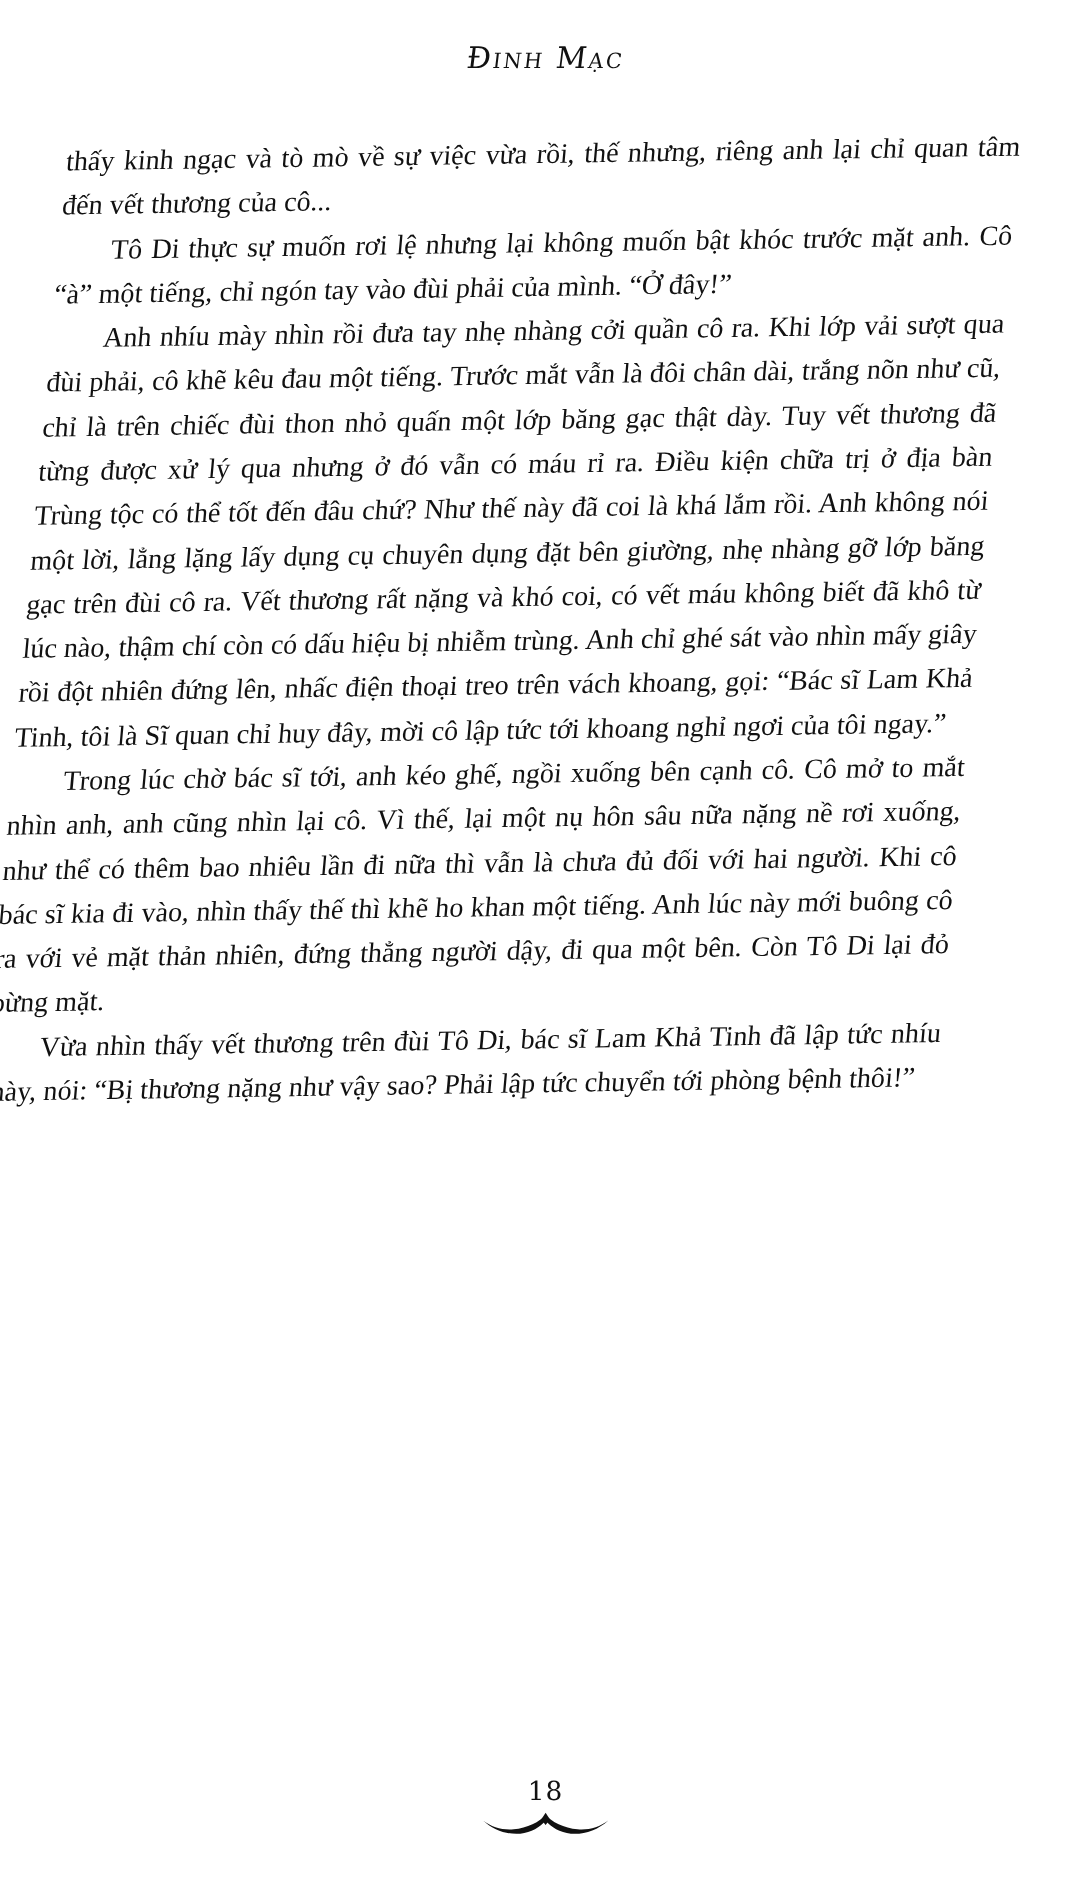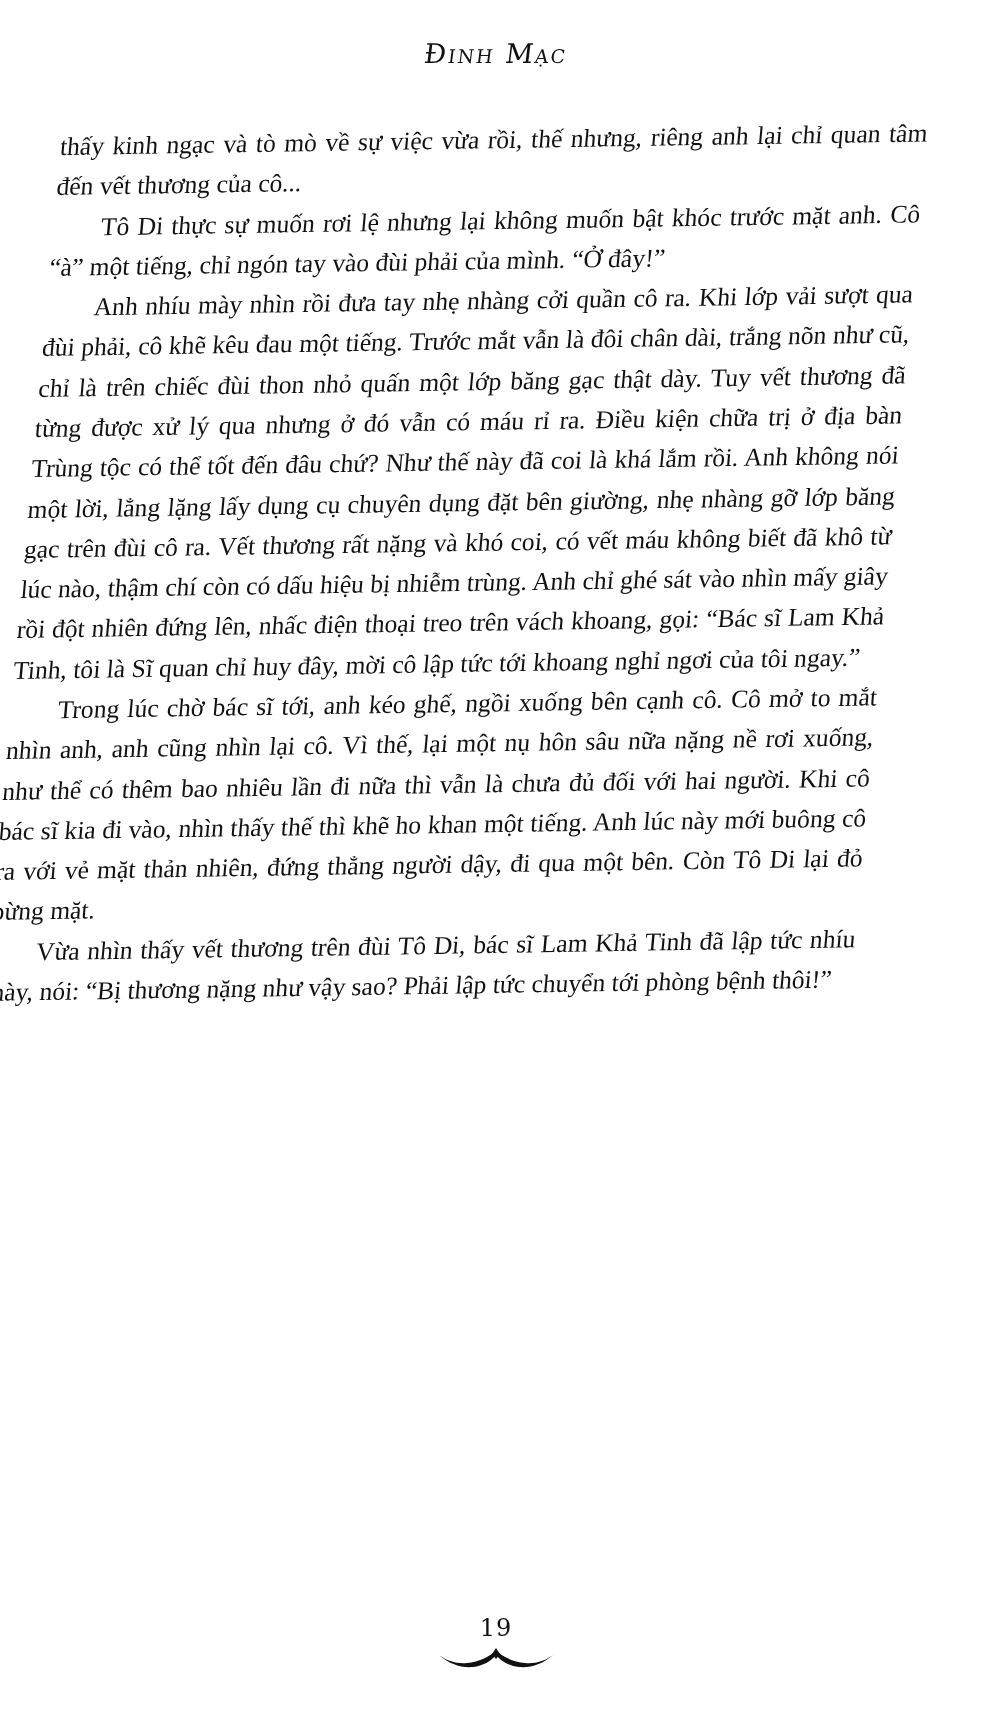--- a/index.html
+++ b/index.html
@@ -84,21 +84,21 @@
 
   <div class="body-col">
     <p class="para first">thấy kinh ngạc và tò mò về sự việc vừa rồi, thế nhưng, riêng anh lại chỉ quan tâm đến vết thương của cô...</p>
     <p class="para">Tô Di thực sự muốn rơi lệ nhưng lại không muốn bật khóc trước mặt anh. Cô “à” một tiếng, chỉ ngón tay vào đùi phải của mình. “Ở đây!”</p>
     <p class="para">Anh nhíu mày nhìn rồi đưa tay nhẹ nhàng cởi quần cô ra. Khi lớp vải sượt qua đùi phải, cô khẽ kêu đau một tiếng. Trước mắt vẫn là đôi chân dài, trắng nõn như cũ, chỉ là trên chiếc đùi thon nhỏ quấn một lớp băng gạc thật dày. Tuy vết thương đã từng được xử lý qua nhưng ở đó vẫn có máu rỉ ra. Điều kiện chữa trị ở địa bàn Trùng tộc có thể tốt đến đâu chứ? Như thế này đã coi là khá lắm rồi. Anh không nói một lời, lẳng lặng lấy dụng cụ chuyên dụng đặt bên giường, nhẹ nhàng gỡ lớp băng gạc trên đùi cô ra. Vết thương rất nặng và khó coi, có vết máu không biết đã khô từ lúc nào, thậm chí còn có dấu hiệu bị nhiễm trùng. Anh chỉ ghé sát vào nhìn mấy giây rồi đột nhiên đứng lên, nhấc điện thoại treo trên vách khoang, gọi: “Bác sĩ Lam Khả Tinh, tôi là Sĩ quan chỉ huy đây, mời cô lập tức tới khoang nghỉ ngơi của tôi ngay.”</p>
     <p class="para">Trong lúc chờ bác sĩ tới, anh kéo ghế, ngồi xuống bên cạnh cô. Cô mở to mắt nhìn anh, anh cũng nhìn lại cô. Vì thế, lại một nụ hôn sâu nữa nặng nề rơi xuống, như thể có thêm bao nhiêu lần đi nữa thì vẫn là chưa đủ đối với hai người. Khi cô bác sĩ kia đi vào, nhìn thấy thế thì khẽ ho khan một tiếng. Anh lúc này mới buông cô ra với vẻ mặt thản nhiên, đứng thẳng người dậy, đi qua một bên. Còn Tô Di lại đỏ bừng mặt.</p>
     <p class="para">Vừa nhìn thấy vết thương trên đùi Tô Di, bác sĩ Lam Khả Tinh đã lập tức nhíu mày, nói: “Bị thương nặng như vậy sao? Phải lập tức chuyển tới phòng bệnh thôi!”</p>
   </div>
 
   <div class="footer">
-    <div class="folio">19</div>
+    <div class="folio">18</div>
     <div class="orn">
       <svg width="130" height="22" viewBox="0 0 130 22" aria-hidden="true">
         <path d="M65 4 C60 10, 48 16, 36 17 C26 18, 16 15, 8 9 C18 18, 30 22, 42 21 C52 20, 60 15, 65 9 C70 15, 78 20, 88 21 C100 22, 112 18, 122 9 C114 15, 104 18, 94 17 C82 16, 70 10, 65 4 Z" fill="#111111"></path>
         <path d="M65 2 L69 8 L65 13 L61 8 Z" fill="#111111"></path>
       </svg>
     </div>
   </div>
 
 </div>
 

